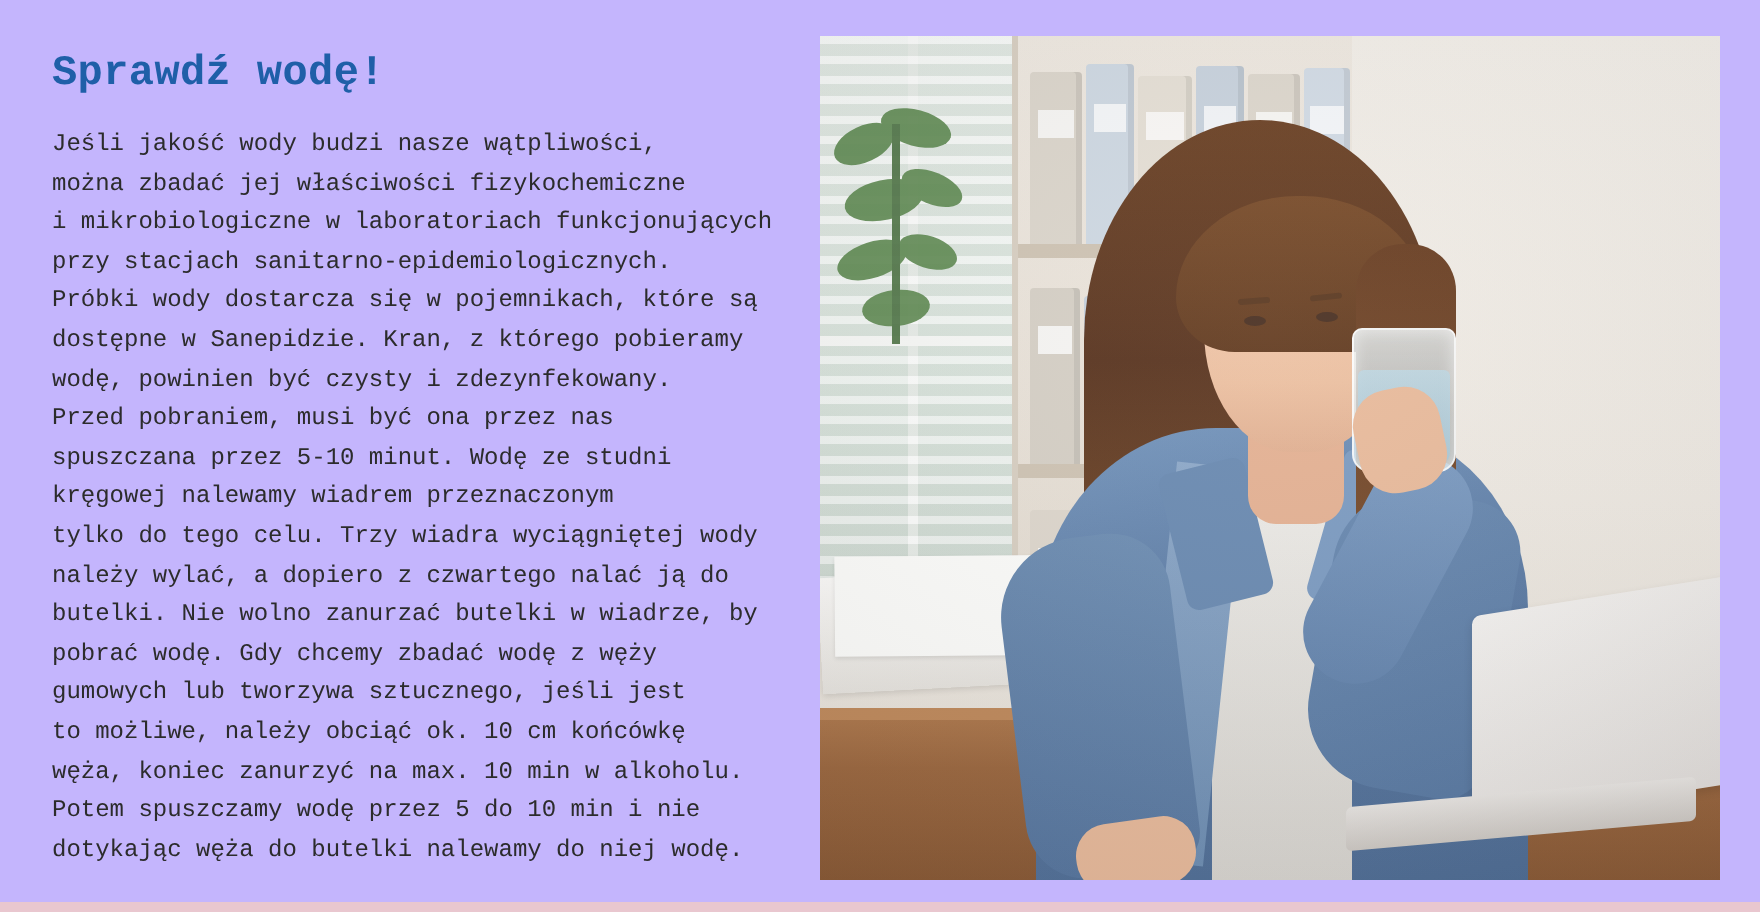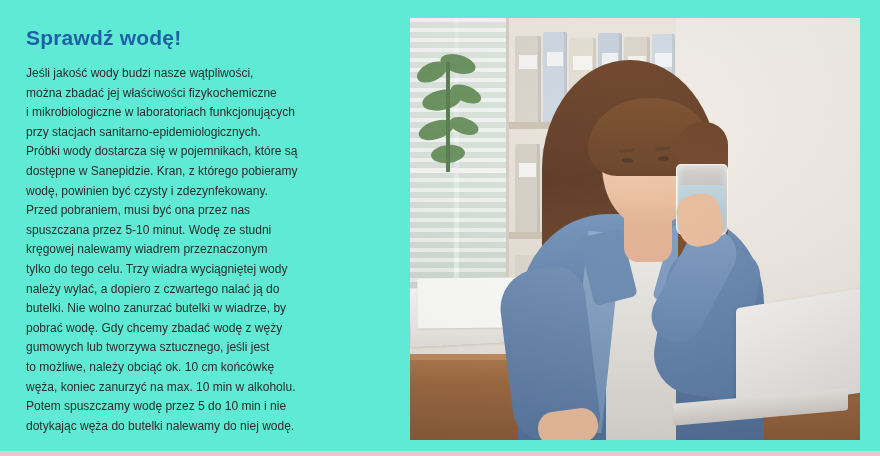--- a/index.html
+++ b/index.html
@@ -11,21 +11,22 @@
     width: 880px;
     height: 456px;
     background: #e9c7cf;
     font-family: "Liberation Sans", sans-serif;
     overflow: hidden;
   }
   .card {
     position: relative;
     width: 880px;
     height: 451px;
-    background: #5eead4;
+    background: #c4b5fd;
+    font-family: Liberation Mono, monospace;
   }
   .text-col {
     position: absolute;
     left: 26px;
     top: 26px;
     width: 378px;
   }
   .heading {
     margin: 0 0 14px 0;
     font-size: 21px;

